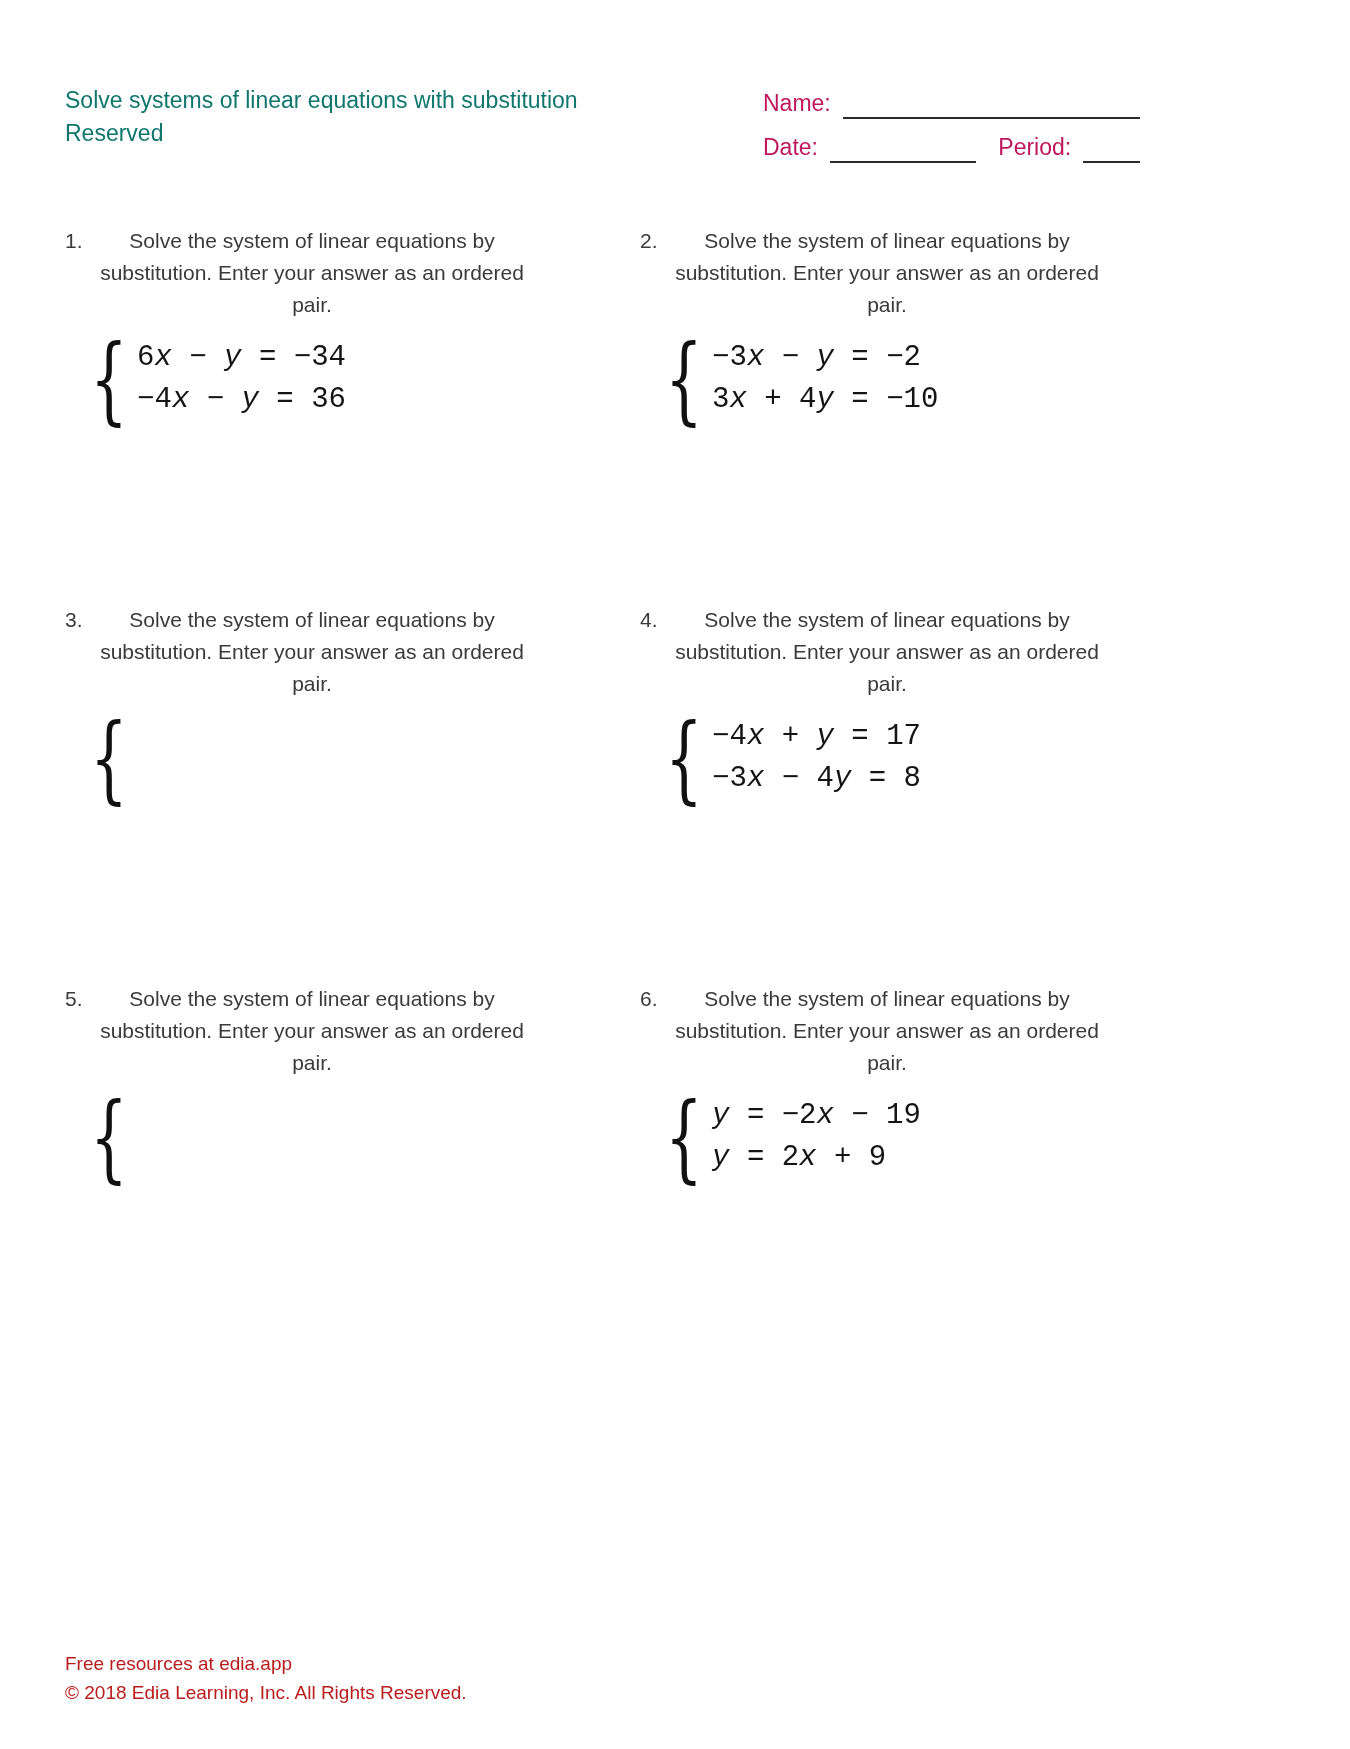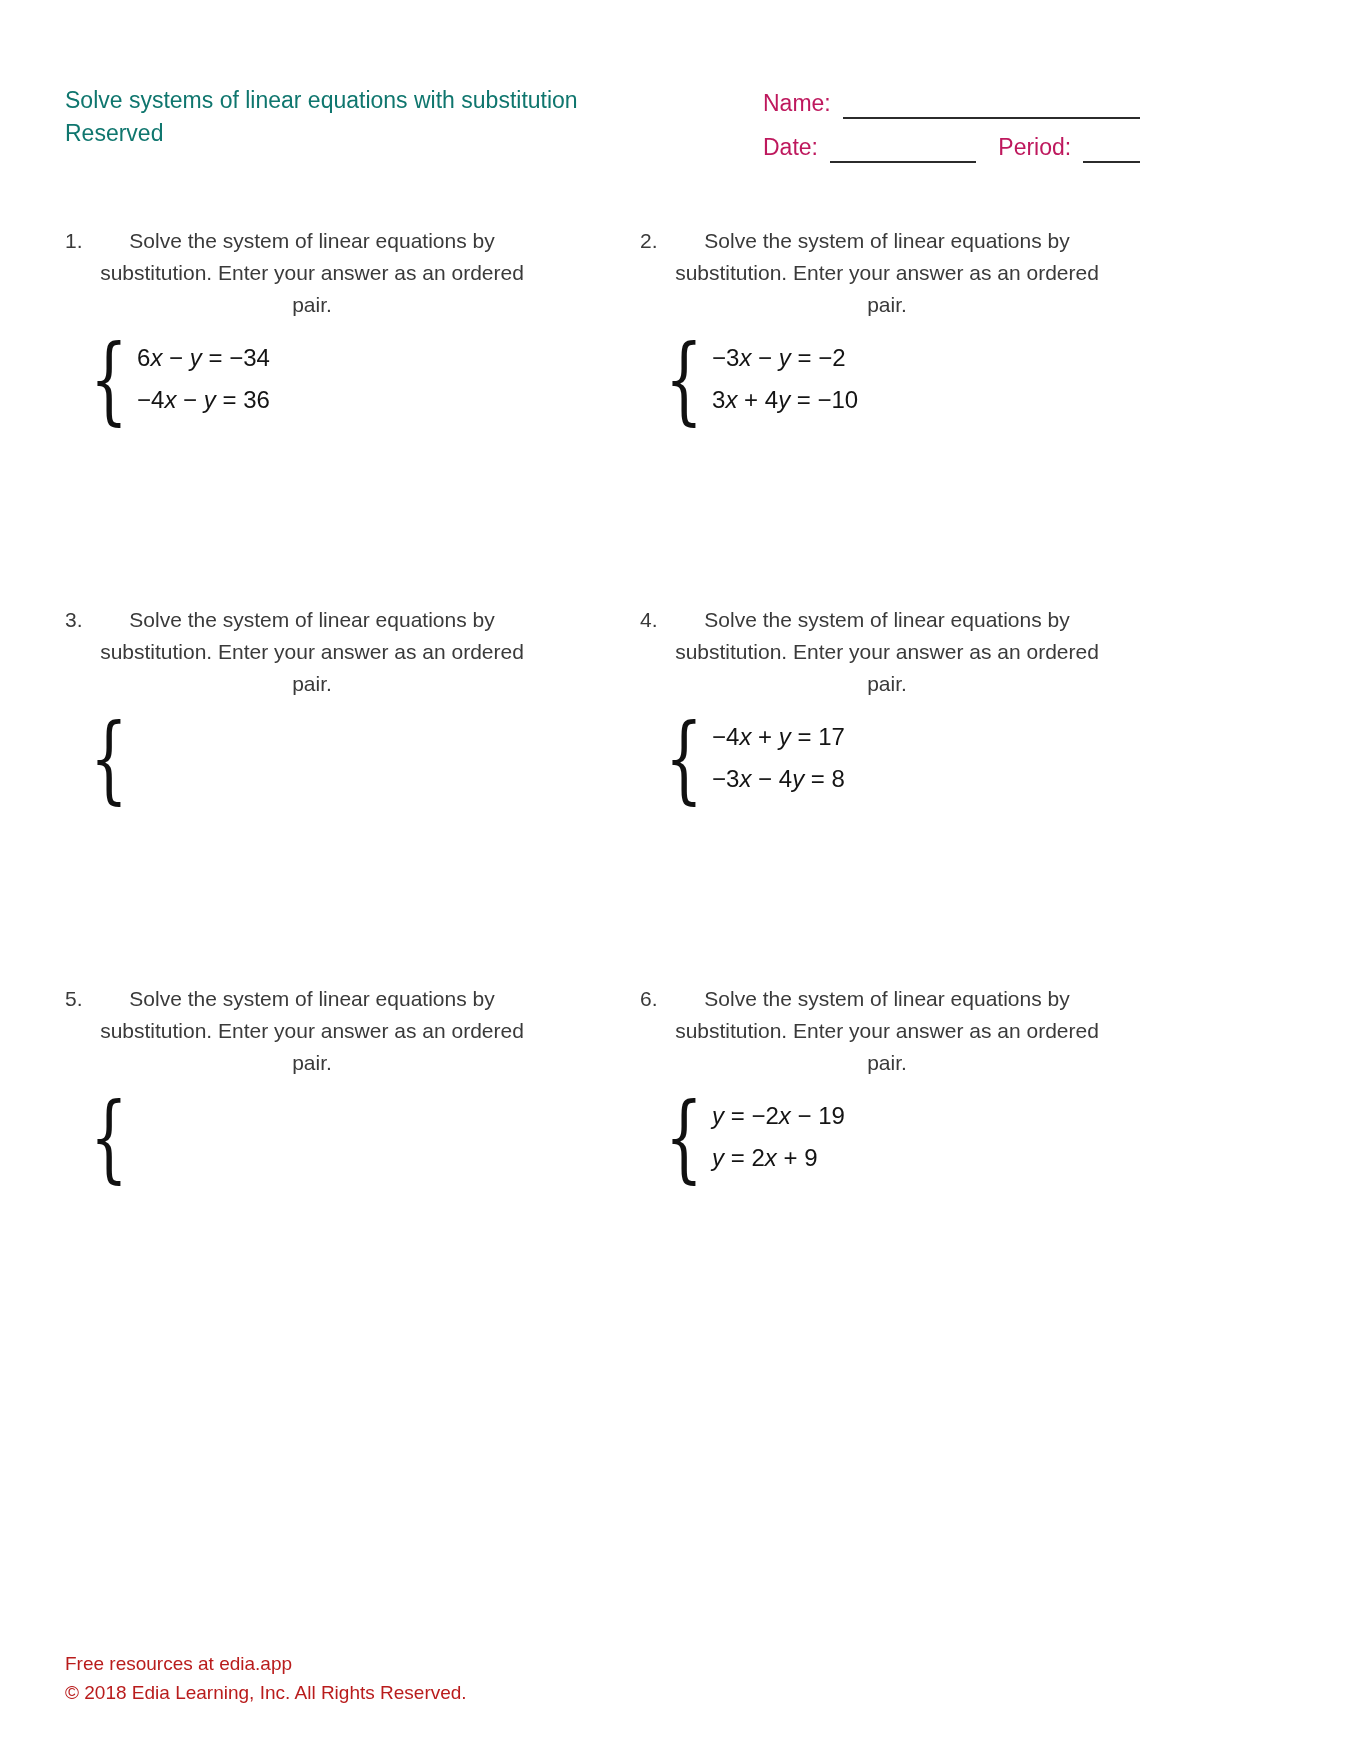--- a/index.html
+++ b/index.html
@@ -54,22 +54,22 @@
     font-family:"DejaVu Serif", serif;
     font-size:96px; font-weight:300; line-height:1;
     color:#111111;
     transform:scaleX(0.62);
     transform-origin:left center;
     margin-right:-14px;
     user-select:none;
   }
   .eqs { display:flex; flex-direction:column; }
   .eq {
-    font-family:Liberation Sans, sans-serif;
-    font-size:24px; line-height:42px; color:#141414;
+    font-family:Liberation Mono, monospace;
+    font-size:29px; line-height:42px; color:#141414;
     white-space:nowrap;
   }
   .eq i { font-style:italic; }
   
   .footer {
     position:absolute; left:65px; bottom:42px;
     font-size:19px; line-height:29px; color:#b91c1c;
   }
 </style>
 </head>

